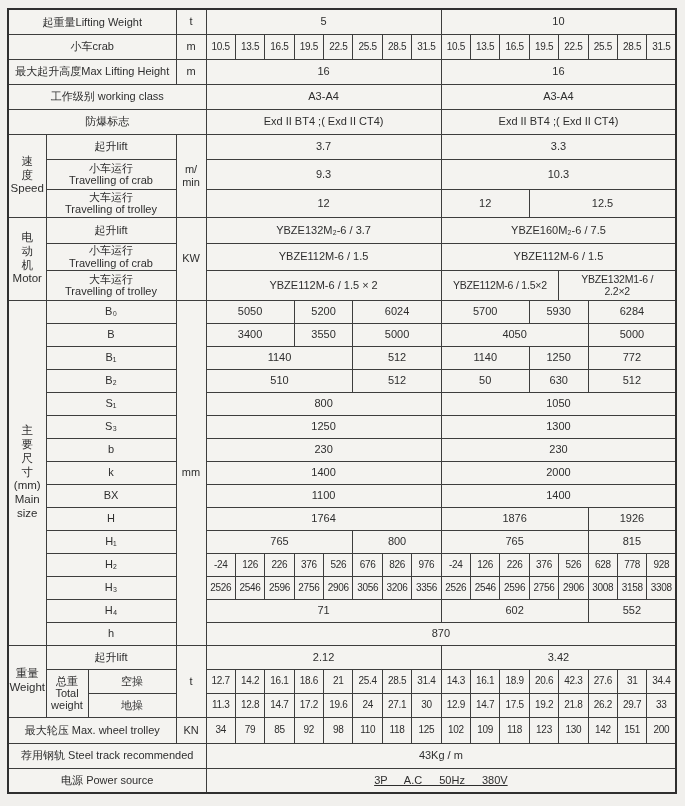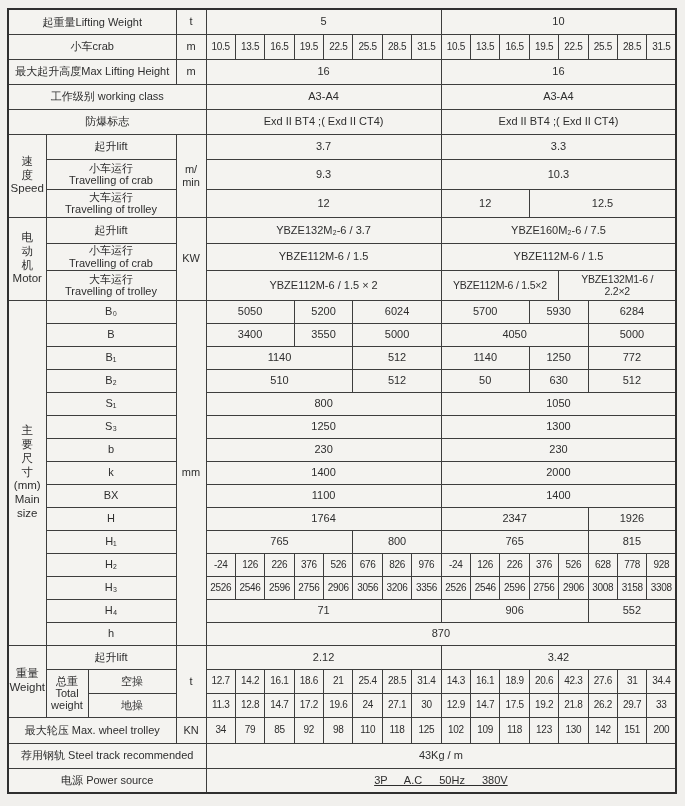--- a/index.html
+++ b/index.html
@@ -225,21 +225,21 @@
           <td colspan="8">2000</td>
         </tr>
         <tr>
           <td colspan="2" class="l">BX</td>
           <td colspan="8">1100</td>
           <td colspan="8">1400</td>
         </tr>
         <tr>
           <td colspan="2" class="l">H</td>
           <td colspan="8">1764</td>
-          <td colspan="5">2347</td>
+          <td colspan="5">1876</td>
           <td colspan="3">1926</td>
         </tr>
         <tr>
           <td colspan="2" class="l">H₁</td>
           <td colspan="5">765</td>
           <td colspan="3">800</td>
           <td colspan="5">765</td>
           <td colspan="3">815</td>
         </tr>
         <tr>
@@ -276,21 +276,21 @@
           <td class="s">2596</td>
           <td class="s">2756</td>
           <td class="s">2906</td>
           <td class="s">3008</td>
           <td class="s">3158</td>
           <td class="s">3308</td>
         </tr>
         <tr>
           <td colspan="2" class="l">H₄</td>
           <td colspan="8">71</td>
-          <td colspan="5">906</td>
+          <td colspan="5">602</td>
           <td colspan="3">552</td>
         </tr>
         <tr>
           <td colspan="2" class="l">h</td>
           <td colspan="16">870</td>
         </tr>
         <tr class="h24">
           <td rowspan="3" class="g">重量
 Weight</td>
           <td colspan="2" class="l">起升lift</td>

